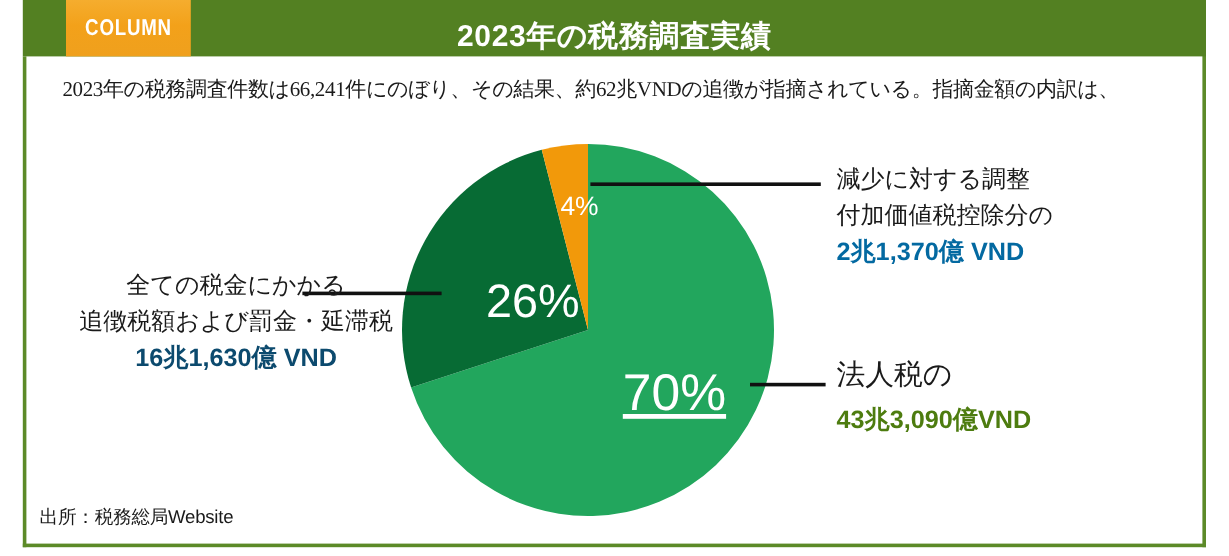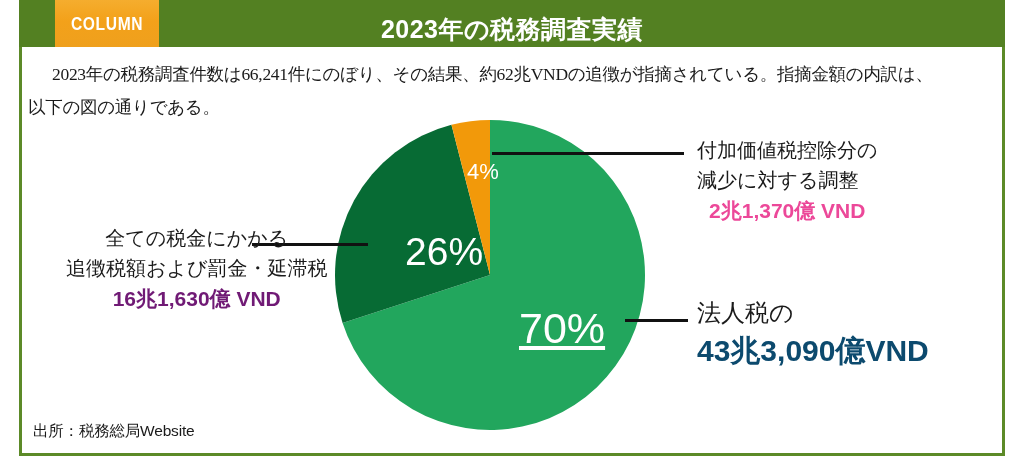--- a/index.html
+++ b/index.html
@@ -109,28 +109,28 @@
     white-space:nowrap;
   }
   .callout .value{
     font-size:21px;
     font-weight:700;
     line-height:32px;
     white-space:nowrap;
   }
 
   #callout-orange{left:697px;top:25px;}
-  #callout-orange .value{color:#ec4899;text-align:center;}
+  #callout-orange .value{color:#0369a1;}
 
   #callout-green{left:697px;top:185px;}
   #callout-green .line{font-size:24px;line-height:36px;}
-  #callout-green .value{color:#0c4a6e;font-size:30px;line-height:40px;}
+  #callout-green .value{color:#4d7c0f;font-size:21px;line-height:40px;}
 
   #callout-dark{left:66px;top:113px;text-align:center;}
-  #callout-dark .value{color:#701a75;}
+  #callout-dark .value{color:#0c4a6e;}
 
   
   #source-note{
     position:absolute;
     left:33px;top:421px;
     font-family:"Liberation Sans","DejaVu Sans",sans-serif;
     font-size:15.5px;
     color:#1a1a1a;
     letter-spacing:-0.2px;
     white-space:nowrap;
@@ -147,21 +147,20 @@
 
   <div id="header-bar">
     <div id="column-badge">
       <span id="column-badge-label">COLUMN</span>
     </div>
   </div>
   <div id="header-title">2023年の税務調査実績</div>
 
   <div id="intro-paragraph">
     <span class="indent">2023年の税務調査件数は66,241件にのぼり、その結果、約62兆VNDの追徴が指摘されている。指摘金額の内訳は、</span><br>
-    <span>以下の図の通りである。</span>
   </div>
 
   <div id="chart-area">
 
     <svg id="pie-svg" width="320" height="320" viewBox="0 0 320 320">
 
       <path fill="#22a65d" d="M160,160 L160.00,5.00 A155,155 0 1,1 12.59,207.90 Z"></path>
 
       <path fill="#076b34" d="M160,160 L12.59,207.90 A155,155 0 0,1 121.45,9.87 Z"></path>
 
@@ -170,22 +169,22 @@
 
     <span class="pct-label" id="pct-70">70%</span>
     <span class="pct-label" id="pct-26">26%</span>
     <span class="pct-label" id="pct-4">4%</span>
 
     <div class="leader" id="leader-orange"></div>
     <div class="leader" id="leader-green"></div>
     <div class="leader" id="leader-dark"></div>
 
     <div class="callout" id="callout-orange">
+      <div class="line">減少に対する調整</div>
       <div class="line">付加価値税控除分の</div>
-      <div class="line">減少に対する調整</div>
       <div class="value">2兆1,370億 VND</div>
     </div>
 
     <div class="callout" id="callout-green">
       <div class="line">法人税の</div>
       <div class="value">43兆3,090億VND</div>
     </div>
 
     <div class="callout" id="callout-dark">
       <div class="line">全ての税金にかかる</div>

